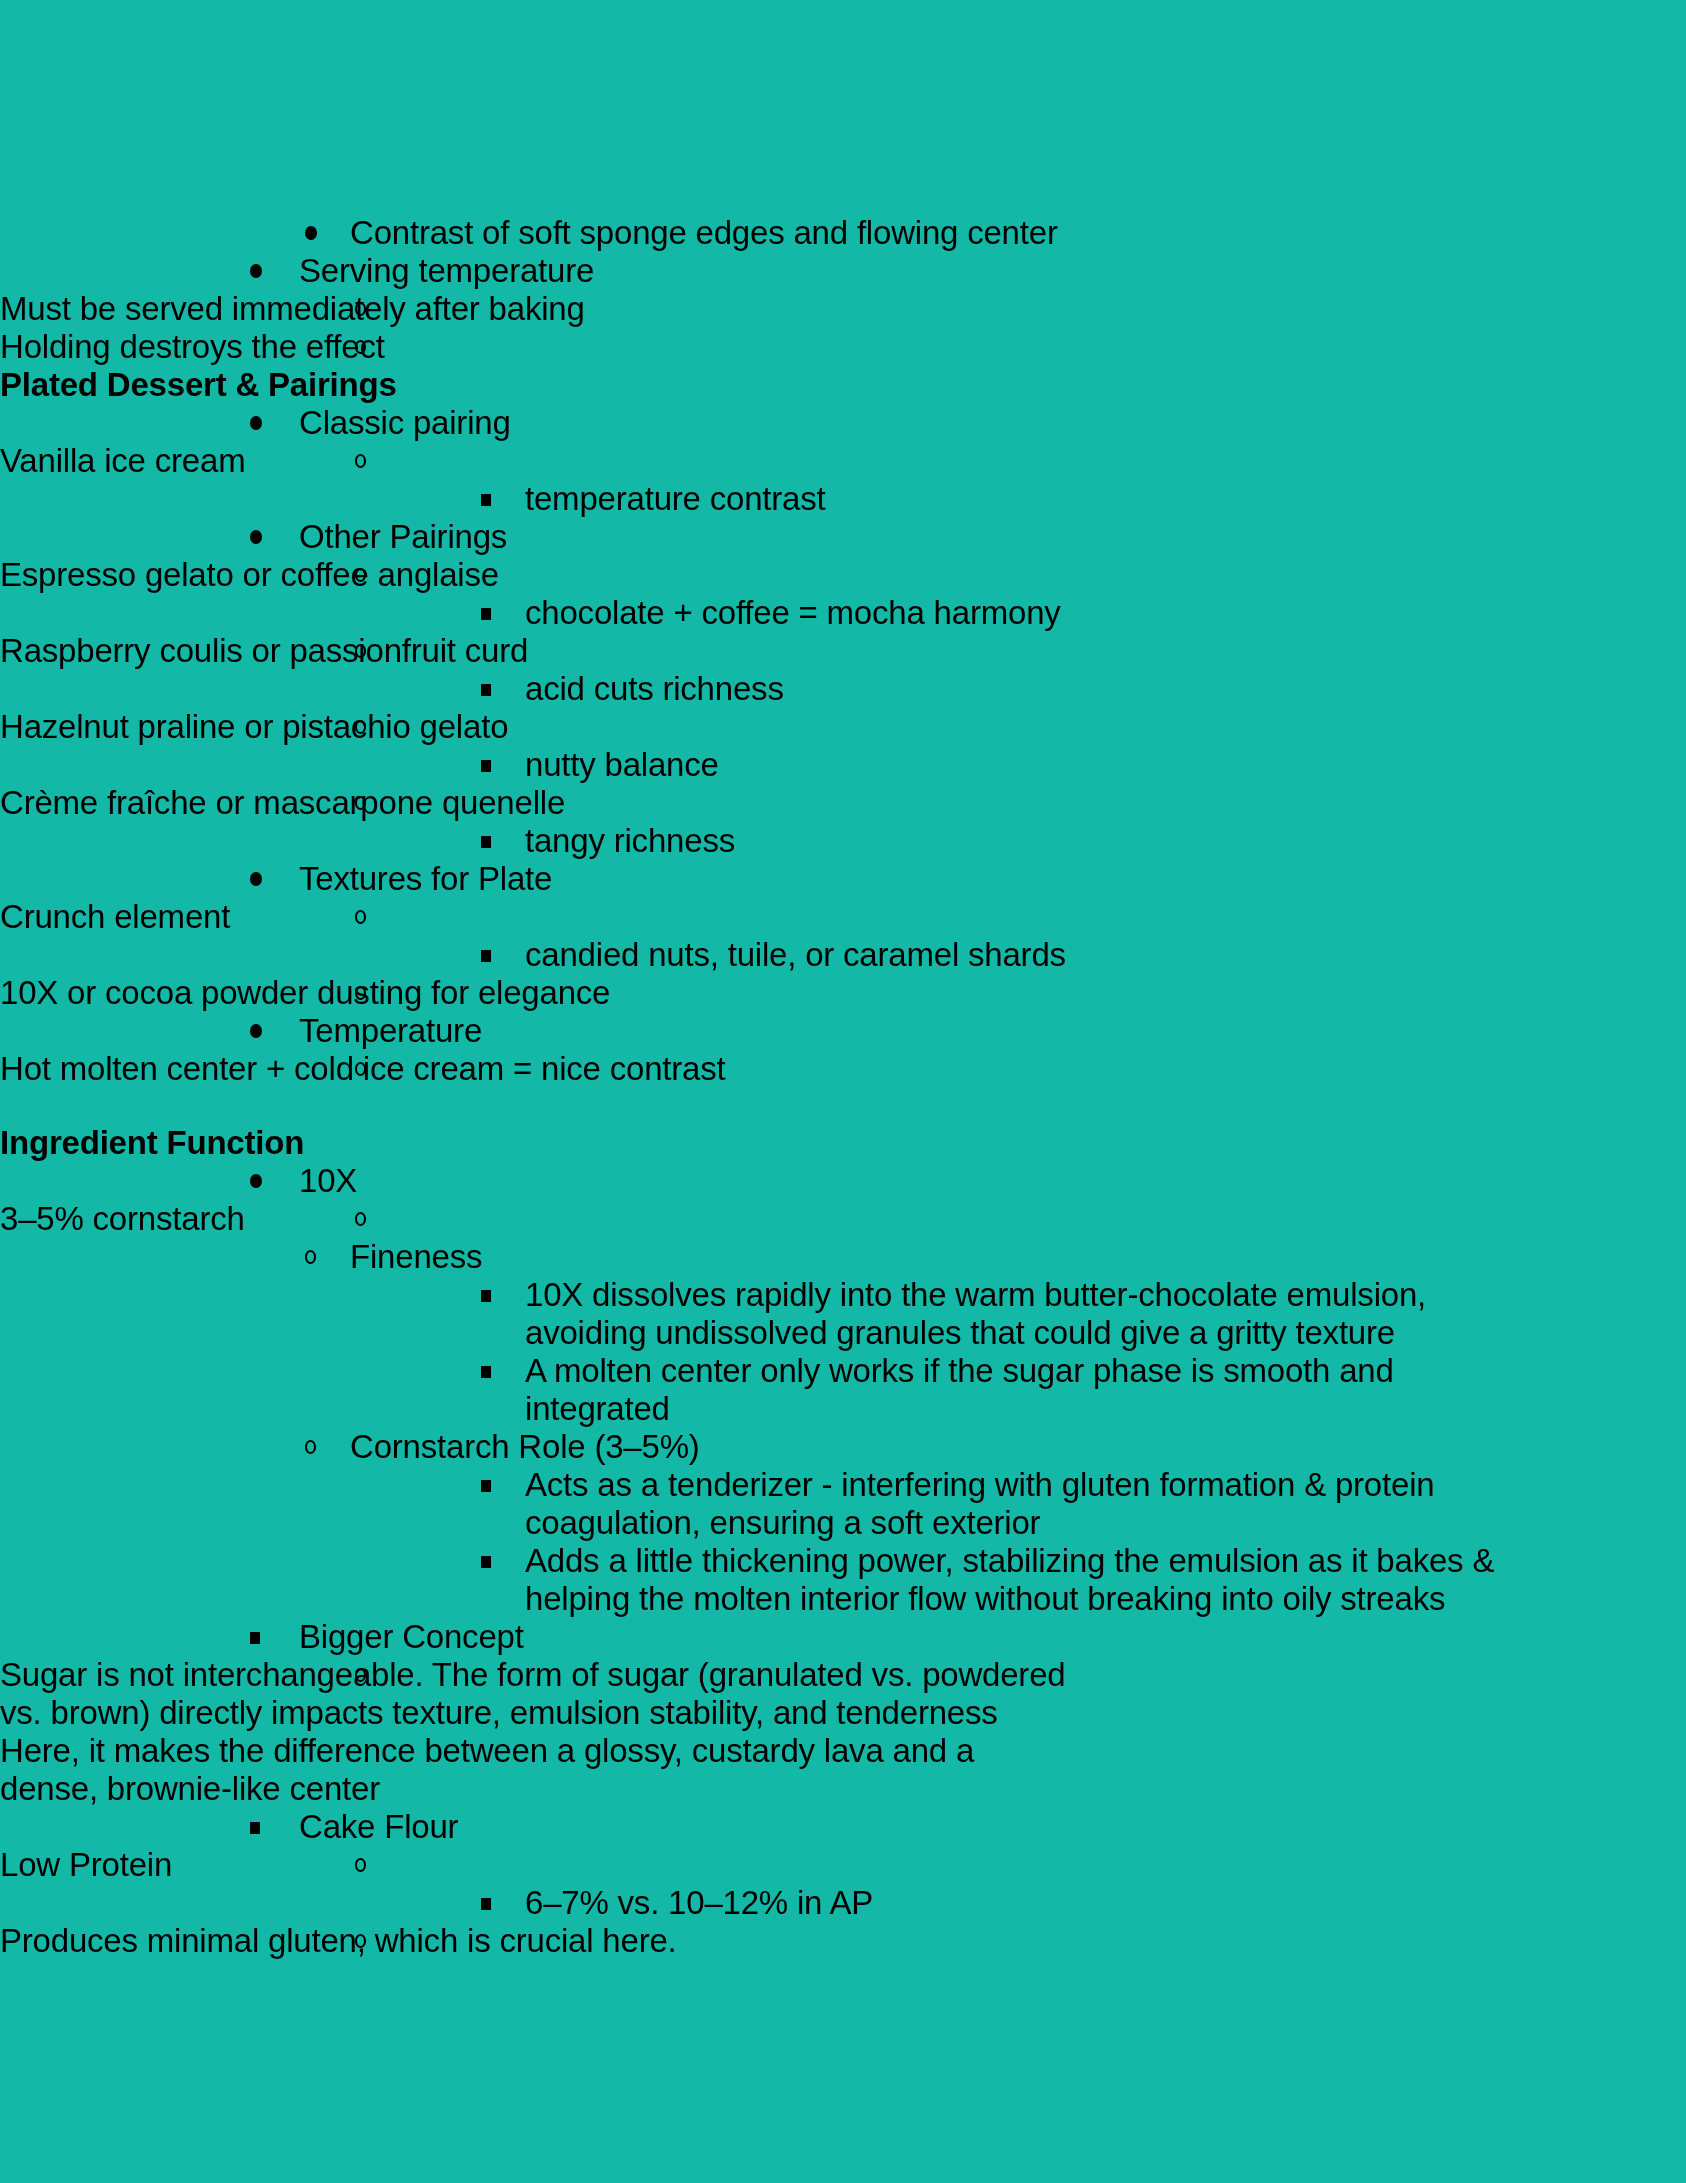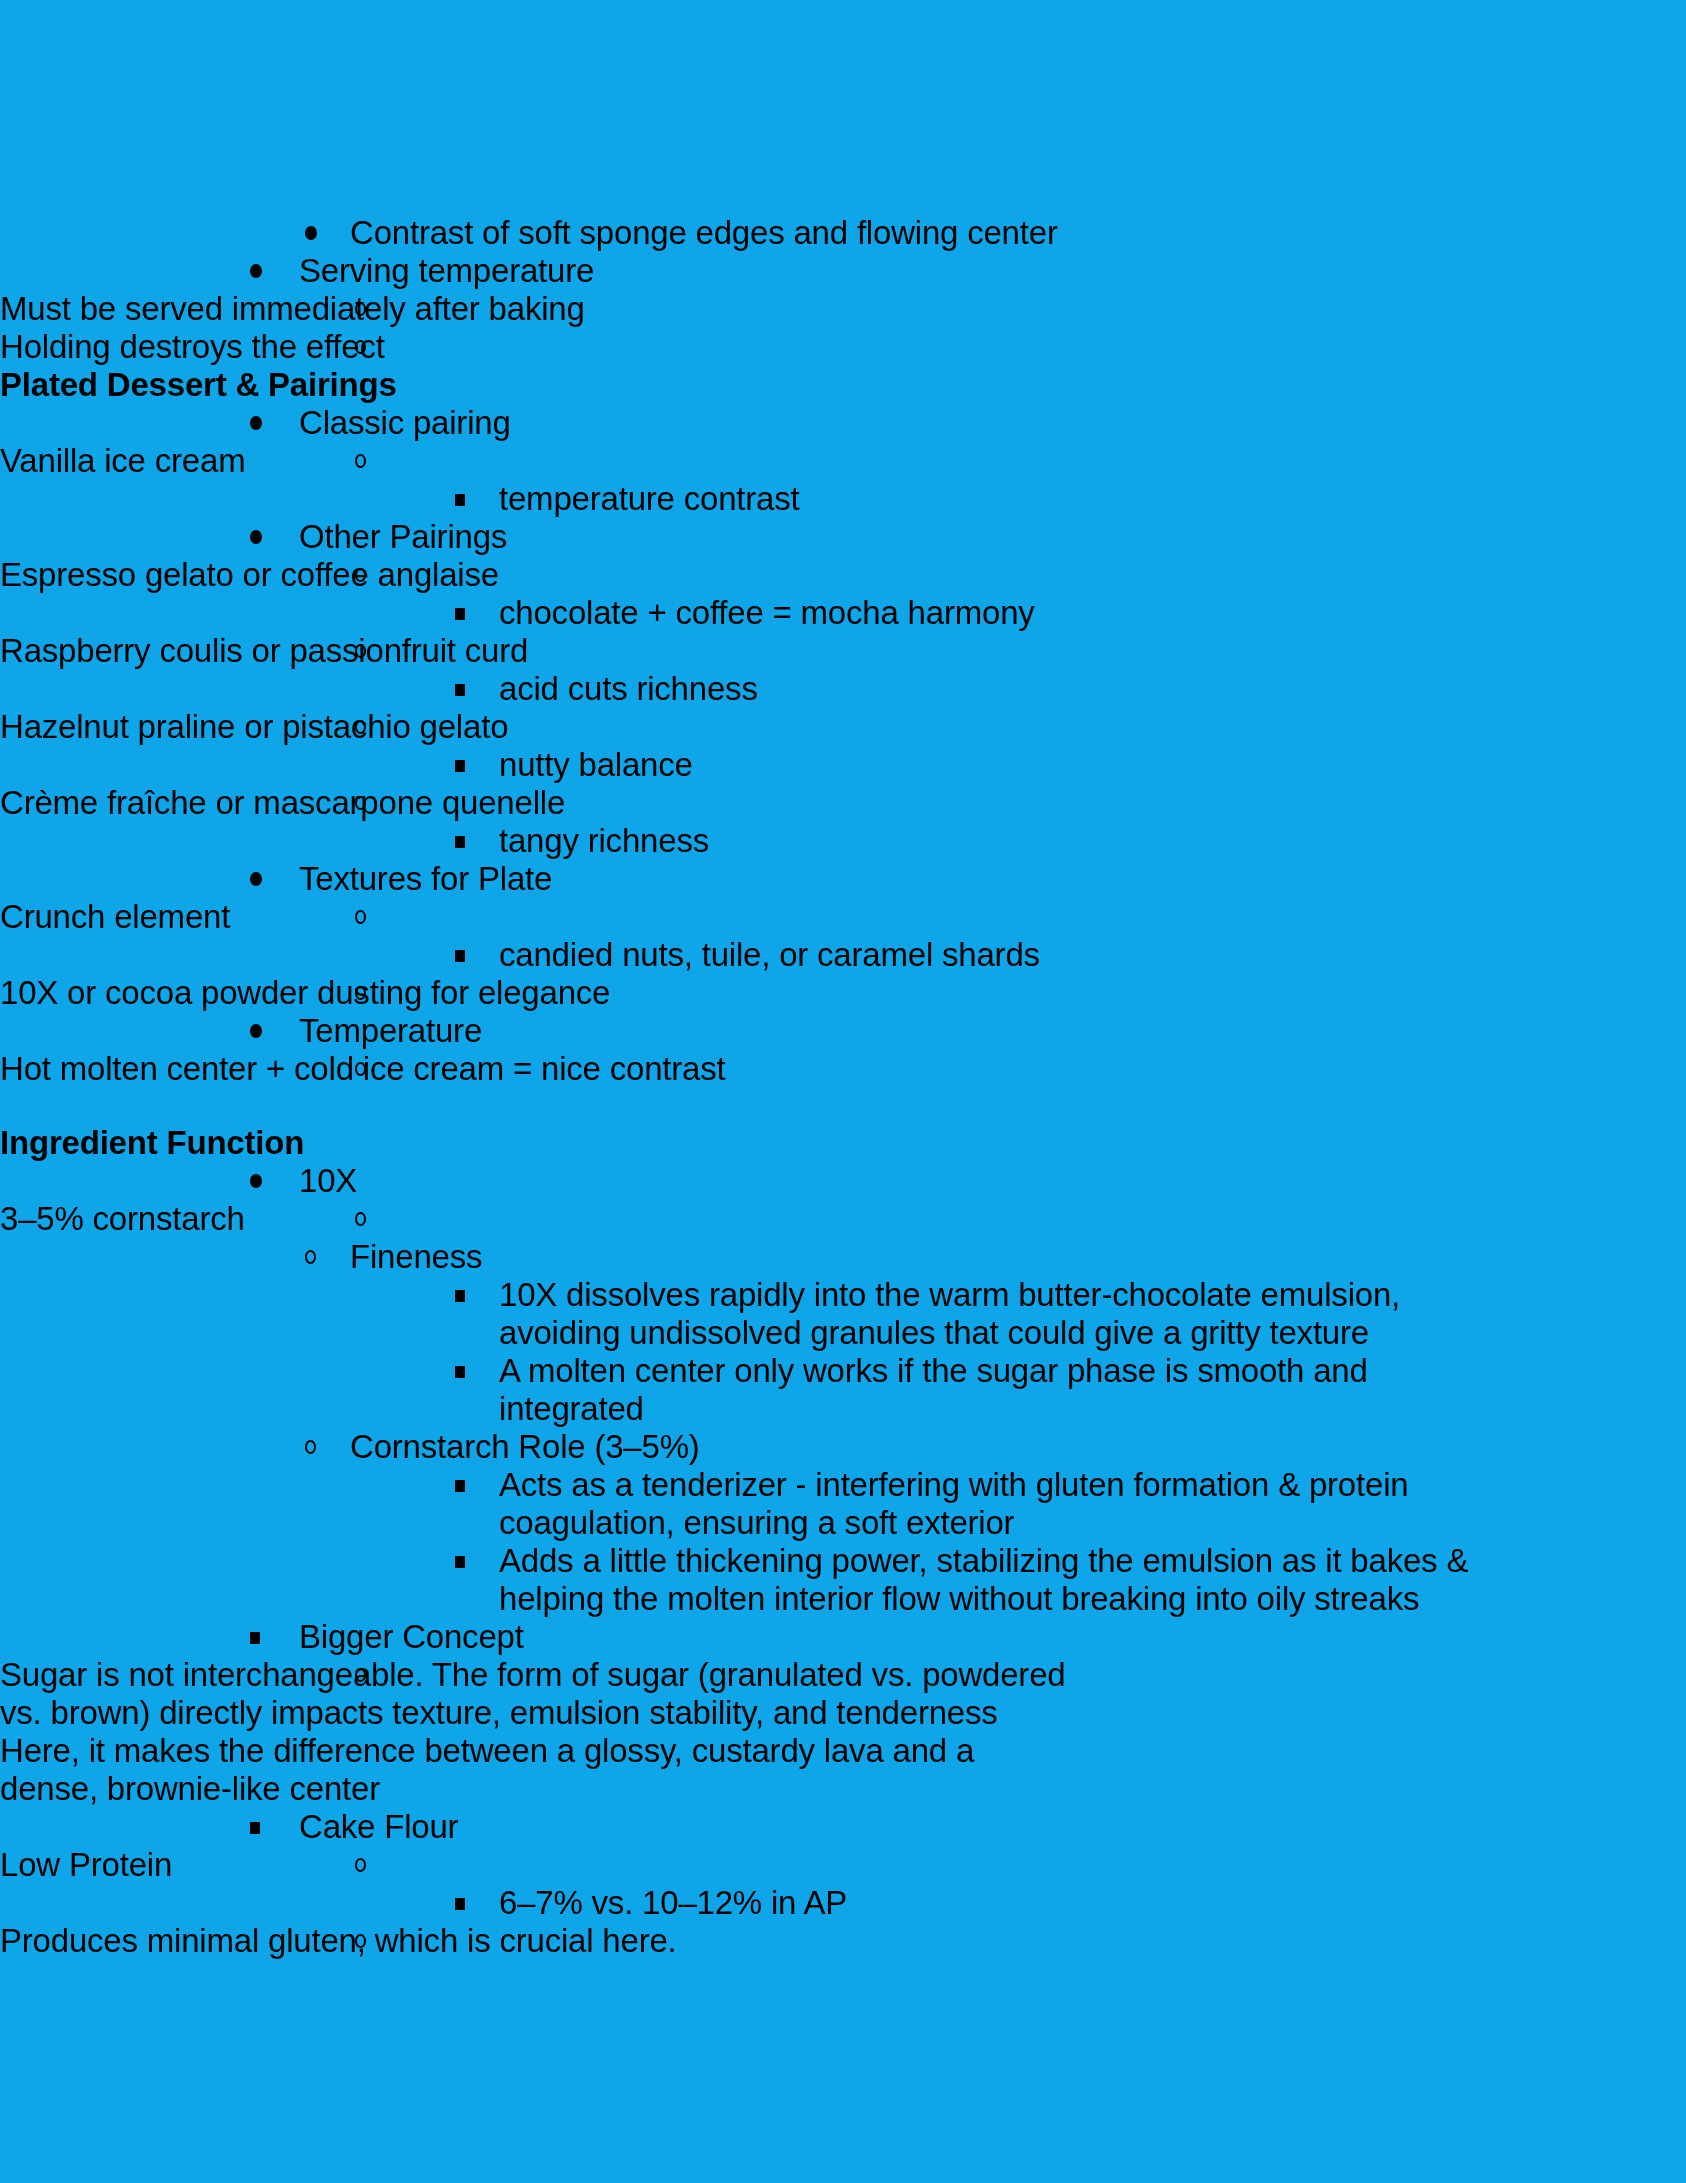--- a/index.html
+++ b/index.html
@@ -1,20 +1,20 @@
 <!DOCTYPE html>
 <html style="font-size:12.7px"><head>
 <meta charset="utf-8">
 <style>
   html,body{margin:0;padding:0;background:#ffffff;}
   .page{
     position:relative;
     width:1687px;
     height:2183px;
-    background:#0ea5e9;
+    background:#14b8a6;
     color:#000000;
     font-family:"Liberation Sans","DejaVu Sans",sans-serif;
     font-size:33px;
     letter-spacing:-0.2px;
     overflow:hidden;
   }
   .content{
     position:absolute;
     top:214px;
     left:0;
@@ -24,21 +24,21 @@
     font-weight:700;
     line-height:38px;
     white-space:nowrap;
   }
   .heading.spaced{margin-top:36px;}
   .item{position:relative;line-height:38px;}
   .item .line{white-space:nowrap;}
   .lv1   {padding-left:299px;}
   .lv1_5 {padding-left:350px;}
   .lv2   {}
-  .lv3   {padding-left:499px;}
+  .lv3   {padding-left:499px;margin-left:26px;}
   .lv1   .bullet{left:250px;}
   .lv1_5 .bullet{left:305px;}
   .lv2   .bullet{left:355px;}
   .lv3   .bullet{left:455px;}
   .bullet{
     position:absolute;
     display:block;
   }
   .bullet.dot{
     top:12px;

